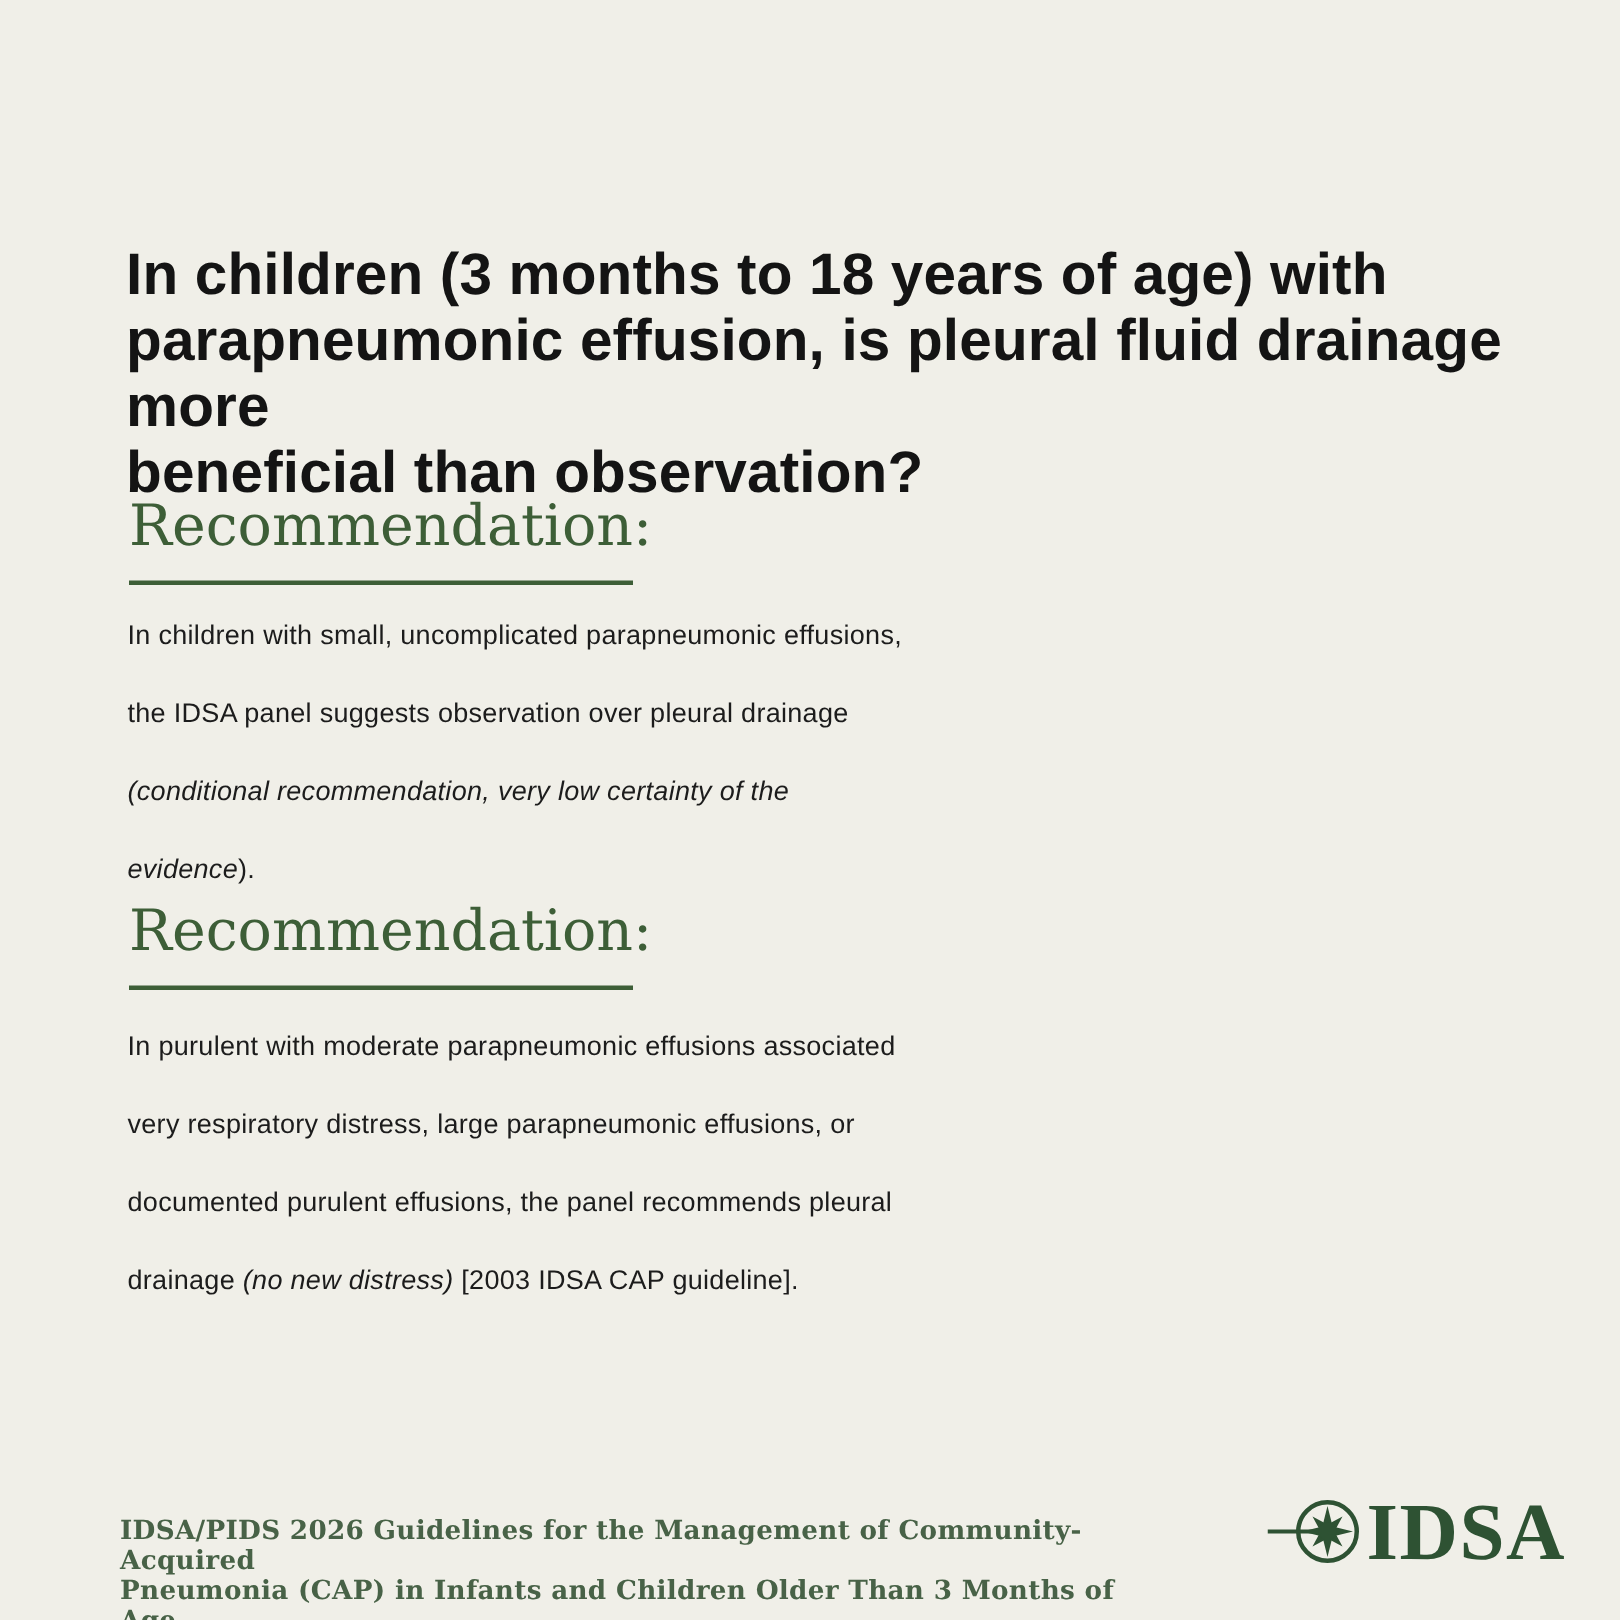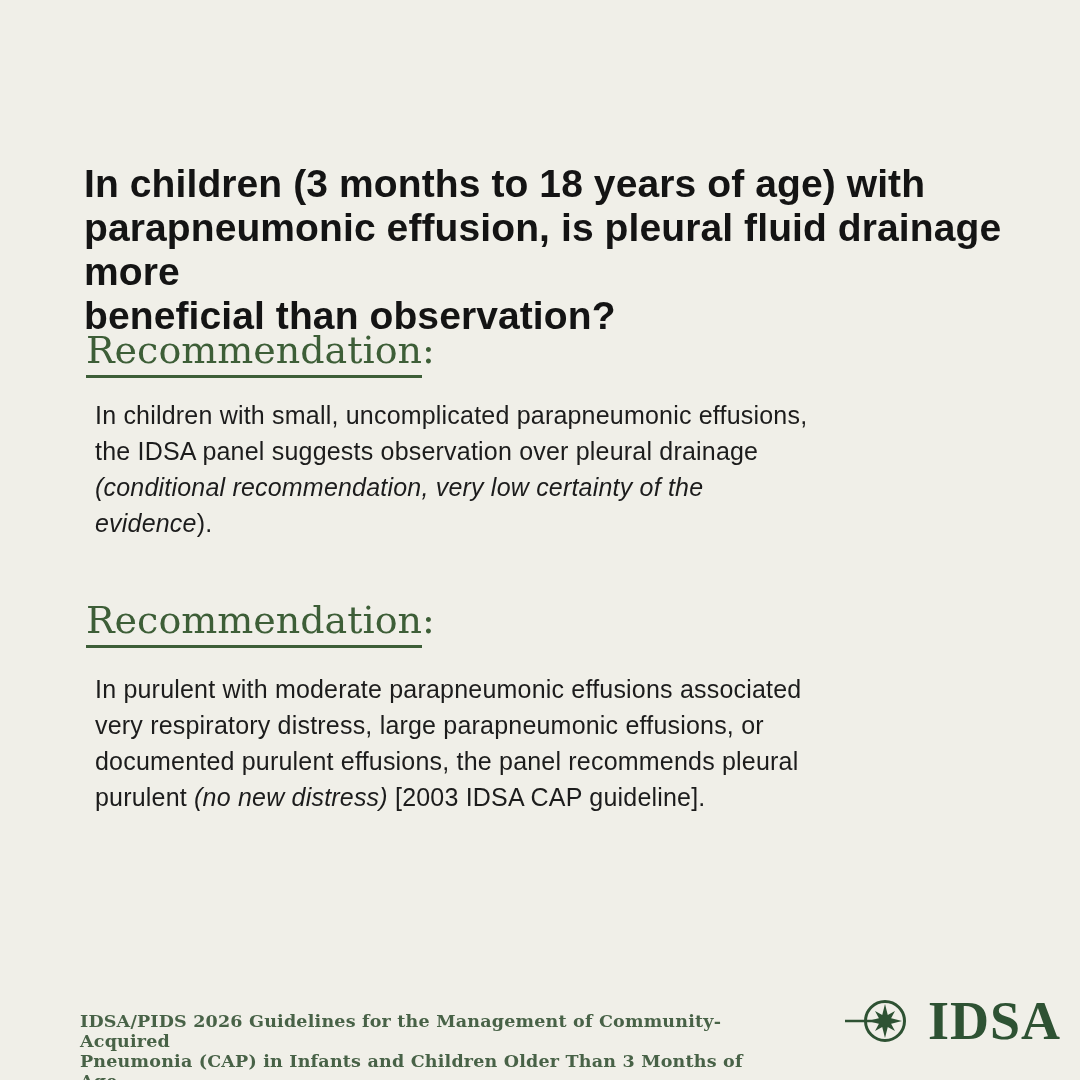--- a/index.html
+++ b/index.html
@@ -36,28 +36,28 @@
     left: 86px;
     font-family: "DejaVu Serif", serif;
     font-size: 38px;
     line-height: 46px;
     color: var(--green_heading);
   }
   #rec1 { top: 327px; }
   #rec2 { top: 597px; }
   .rec-heading .uline {
     border-bottom: 3.5px solid currentColor;
-    padding-bottom: 3px;
+    padding-bottom: 15px;
   }
   .para {
     position: absolute;
-    left: 95px;
+    left: 85px;
     width: 950px;
-    font-size: 25px;
-    line-height: 36px;
+    font-size: 18px;
+    line-height: 52px;
     letter-spacing: 0.2px;
     color: var(--body_ink);
     white-space: pre-line;
   }
   #para1 { top: 397px; }
   #para2 { top: 671px; }
   .it { font-style: italic; }
   .footer {
     position: absolute;
     left: 80px;
@@ -80,21 +80,21 @@
     align-items: center;
     color: var(--green_logo);
   }
   .logo svg { width: 63px; height: 48px; display: block; flex: 0 0 auto; }
   .wordmark {
     font-family: "Liberation Serif", serif;
     font-weight: bold;
     font-size: 54px;
     line-height: 50px;
     letter-spacing: 1px;
-    margin-left: 20px;
+    margin-left: 3px;
   }
 </style>
 </head>
 <body>
 
 <div class="canvas">
 
   <div class="question">In children (3 months to 18 years of age) with
 parapneumonic effusion, is pleural fluid drainage more
 beneficial than observation?</div>
@@ -104,21 +104,21 @@
   <div class="para" id="para1"><span>In children with small, uncomplicated parapneumonic effusions,</span>
 <span>the IDSA panel suggests observation over pleural drainage</span>
 <span class="it">(conditional recommendation, very low certainty of the</span>
 <span class="it">evidence</span><span>).</span></div>
 
   <div class="rec-heading" id="rec2"><span class="uline">Recommendation</span><span>:</span></div>
 
   <div class="para" id="para2"><span>In purulent with moderate parapneumonic effusions associated</span>
 <span>very respiratory distress, large parapneumonic effusions, or</span>
 <span>documented purulent effusions, the panel recommends pleural</span>
-<span>purulent </span><span class="it">(no new distress)</span><span> [2003 IDSA CAP guideline].</span></div>
+<span>drainage </span><span class="it">(no new distress)</span><span> [2003 IDSA CAP guideline].</span></div>
 
   <div class="footer">IDSA/PIDS 2026 Guidelines for the Management of Community-Acquired
 Pneumonia (CAP) in Infants and Children Older Than 3 Months of Age</div>
 
   <div class="logo">
     <svg viewBox="0 0 63 48" aria-hidden="true">
       <line x1="0" y1="24" x2="40" y2="24" stroke="currentColor" stroke-width="2.6"></line>
       <circle cx="40" cy="24" r="19.5" fill="none" stroke="currentColor" stroke-width="3"></circle>
 
       <path d="M40 7 L43.4 20.6 L57 24 L43.4 27.4 L40 41 L36.6 27.4 L23 24 L36.6 20.6 Z" fill="currentColor"></path>

